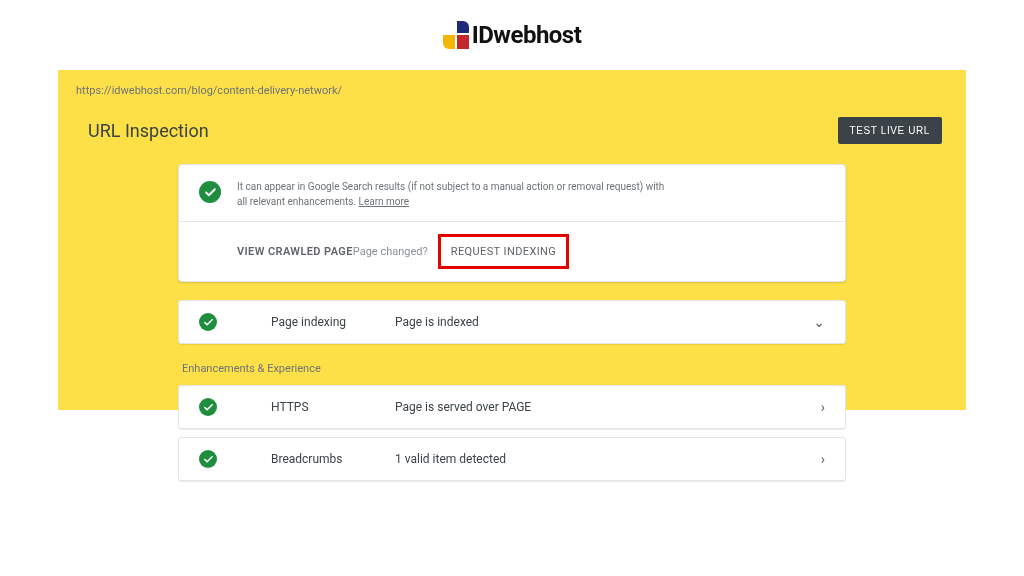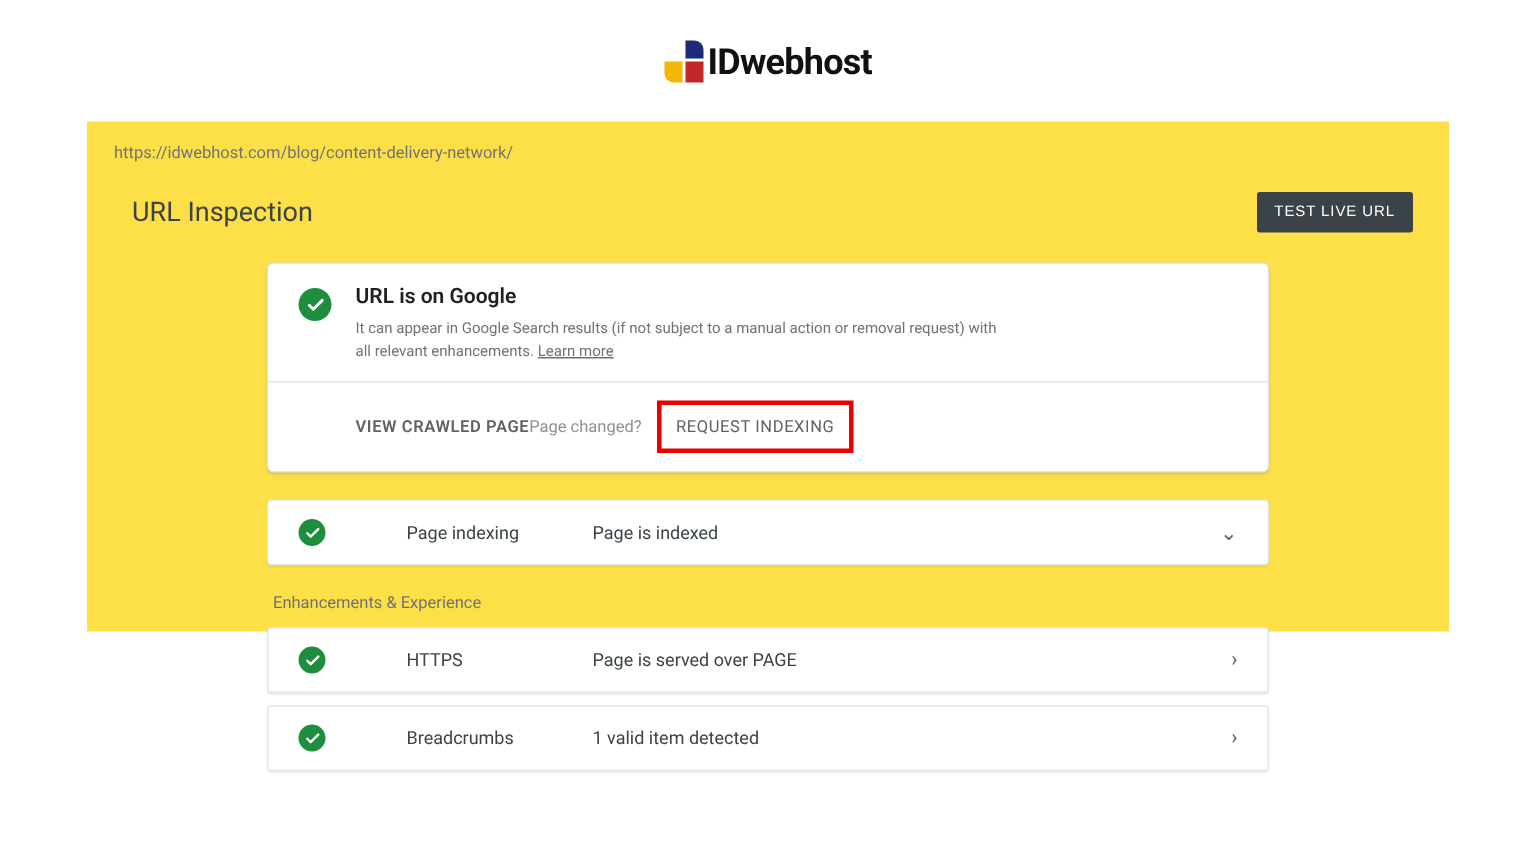--- a/index.html
+++ b/index.html
@@ -1,17 +1,17 @@
 <!DOCTYPE html>
 <html><head>
 <meta charset="utf-8">
 <style>
   * { box-sizing: border-box; margin: 0; padding: 0; }
   body { font-family: Roboto, Arial, sans-serif; background: #fff; width: 1024px; height: 576px; overflow: hidden; }
-  .logo-bar { display: flex; align-items: center; justify-content: center; height: 81px; gap: 1px; }
+  .logo-bar { display: flex; align-items: center; justify-content: center; height: 70px; gap: 1px; }
   .logo-icon { width: 28px; height: 28px; position: relative; }
   .logo-icon .sq { position: absolute; width: 12px; height: 12px; }
   .logo-icon .sq.a { top: 0; left: 14px; background: #1d2a7a; border-top-right-radius: 6px; }
   .logo-icon .sq.b { top: 14px; left: 0; background: #f2b705; border-bottom-left-radius: 6px; height: 14px; }
   .logo-icon .sq.c { top: 14px; left: 14px; background: #c1272d; border-bottom-right-radius: 0; height: 14px; }
   .logo-text { font-size: 24px; font-weight: 700; color: #111; letter-spacing: -0.5px; }
   .gsc-wrap { background: #fde047; margin: 0 58px; height: 340px; padding: 0; position: relative; }
   .url-bar { font-size: 11px; color: #6d7378; padding: 14px 18px 10px 18px; }
   .header-row { display: flex; align-items: center; justify-content: space-between; padding: 10px 24px 14px 30px; }
   .page-title { font-size: 18px; color: #3b4348; font-weight: 400; }
@@ -61,21 +61,20 @@
   <div class="content">
 
     <div class="card">
       <div class="status-top">
         <span class="check-icon">
           <svg viewBox="0 0 24 24" fill="none" stroke="#fff" stroke-width="3.5" stroke-linecap="round" stroke-linejoin="round">
               <polyline points="20 6 9 17 4 12"></polyline>
             </svg>
         </span>
         <div>
-          <div class="status-title">URL is on Google</div>
           <div class="status-desc">
             <span>It can appear in Google Search results (if not subject to a manual action or removal request) with all relevant enhancements. </span><span class="lm">Learn more</span>
           </div>
         </div>
       </div>
       <div class="status-actions">
         <span class="view-crawled">VIEW CRAWLED PAGE</span>
         <span class="actions-right">
           <span class="page-changed">Page changed?</span>
           <span class="req-index">REQUEST INDEXING</span>

